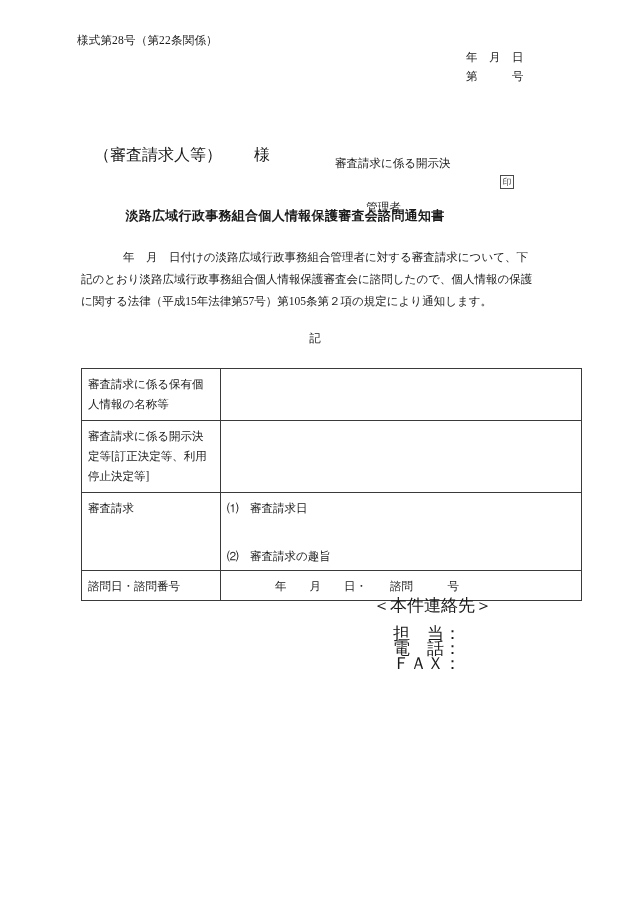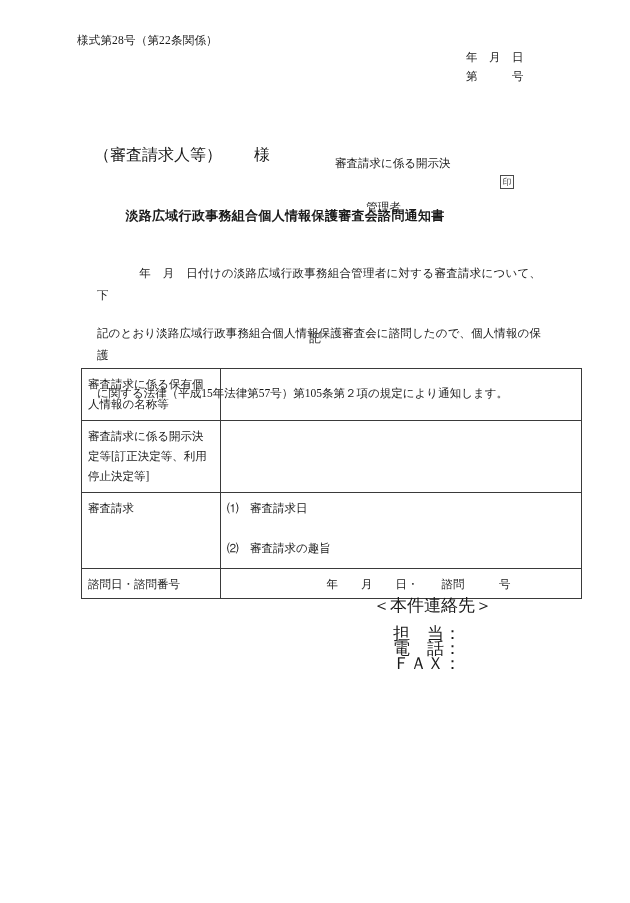--- a/index.html
+++ b/index.html
@@ -97,21 +97,21 @@
   .body-text {
     position: absolute;
     left: 81px;
     top: 246px;
     width: 476px;
     font-size: 11.5px;
     line-height: 22px;
     text-align: justify;
   }
   .body-text p {
-    margin: 16px;
+    margin: 0;
     text-indent: 0;
   }
   .body-indent { display: inline-block; width: 42px; }
   
   .ki {
     position: absolute;
     left: 0;
     top: 331px;
     width: 630px;
     text-align: center;
@@ -132,24 +132,24 @@
     padding: 5px 6px 4px 6px;
     vertical-align: top;
     line-height: 20px;
   }
   .form-table td.label { width: 126px; }
   .form-table td.value { width: 348px; font-family: Liberation Serif, serif; }
   .row1 td { height: 42px; }
   .row2 td { height: 62px; }
   .row3 td { height: 66px; }
   .row4 td { height: 14px; }
-  .row4 td.value { padding-left: 3px; text-align: center; }
+  .row4 td.value { padding-left: 16px; }
   .label-line { display: block; white-space: pre; font-family: Liberation Serif, serif; }
   .numbered { display: block; white-space: pre; }
-  .numbered.second { margin-top: 20px; }
+  .numbered.second { margin-top: 28px; }
   .inquiry-value { display: block; white-space: pre; padding-left: 38px; }
   
   .contact {
     position: absolute;
     left: 367px;
     top: 598px;
     font-size: 17px;
     line-height: 15px;
   }
   .contact-title {

